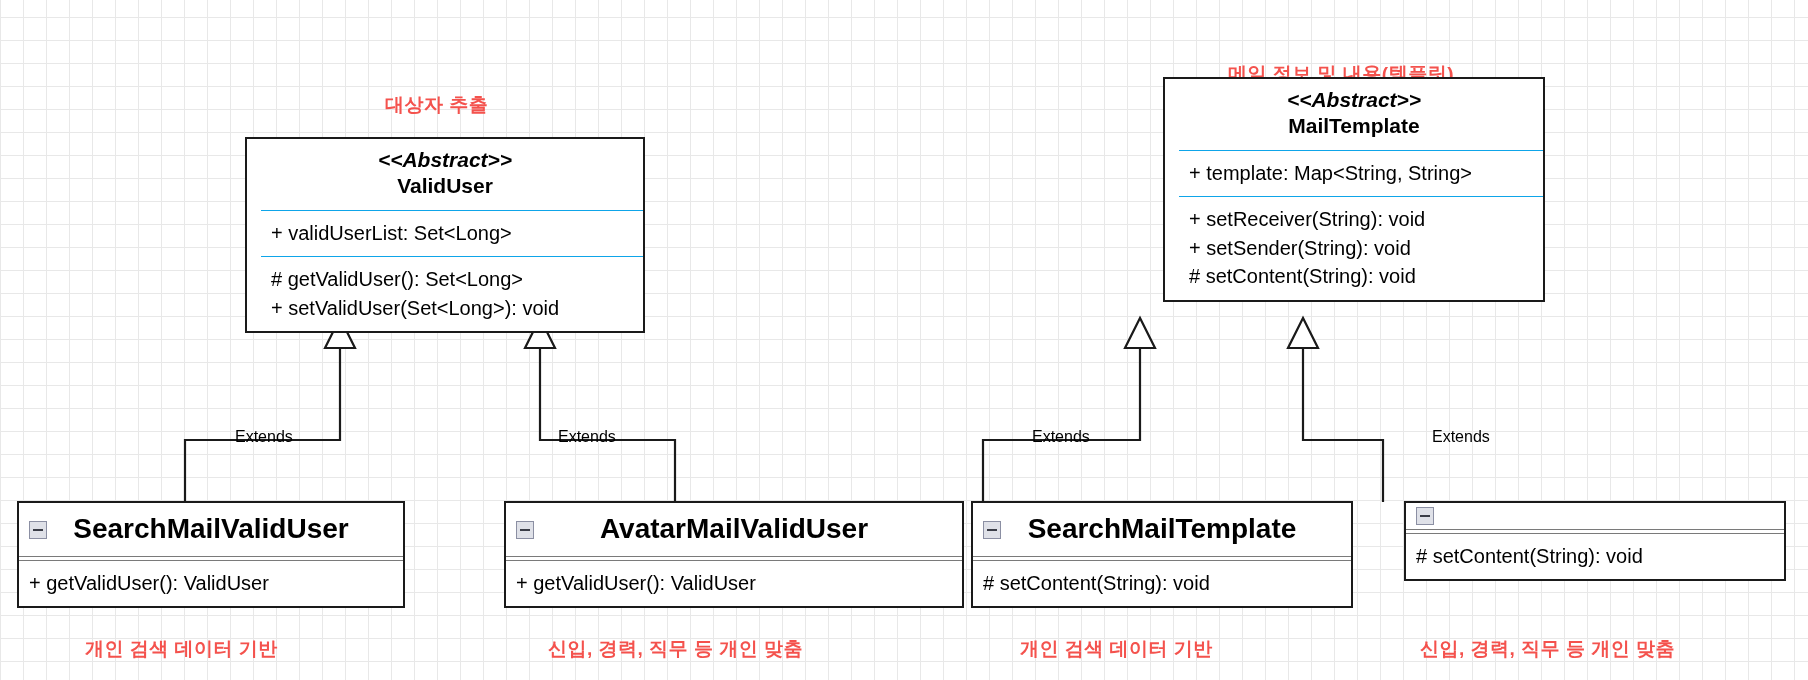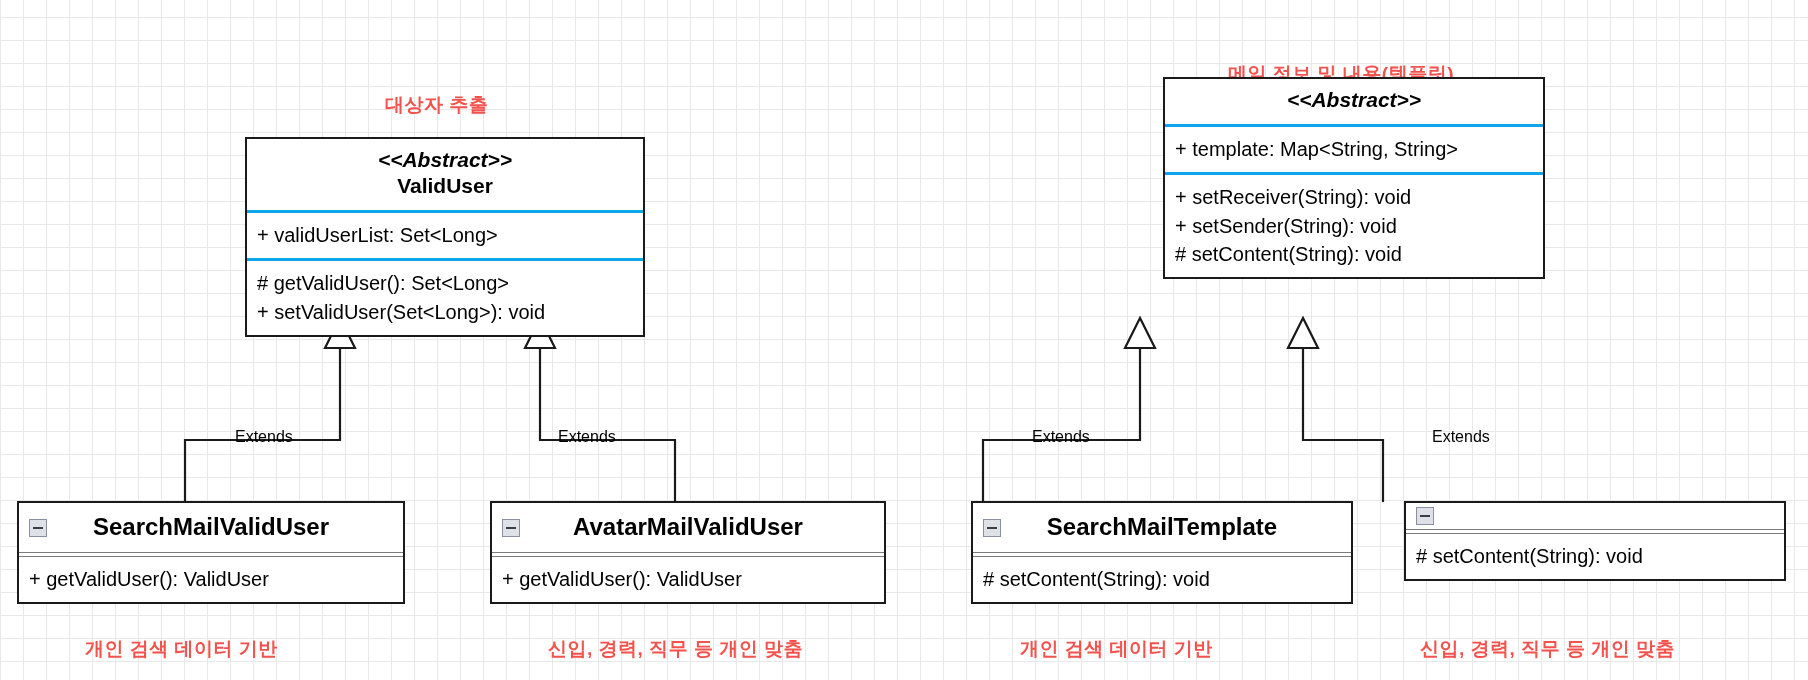--- a/index.html
+++ b/index.html
@@ -29,21 +29,22 @@
   .uml-class {
     position: absolute;
     background: #ffffff;
     border: 2px solid #1a1a1a;
     box-sizing: border-box;
   }
   .uml-compartment {
     box-sizing: border-box;
   }
   .uml-compartment + .uml-compartment {
-    border-top: 3px solid #0ea5e9;
+    border-top: 1px solid #0ea5e9;
+    margin-left: 14px;
   }
   .uml-header {
     text-align: center;
     padding: 9px 8px 11px 8px;
   }
   .stereotype {
     font-size: 21px;
     font-style: italic;
     font-weight: bold;
     color: #000000;
@@ -90,21 +91,21 @@
   .collapse-icon::before {
     content: "";
     display: block;
     width: 10px;
     height: 2px;
     background: #3a3d47;
   }
   .sub-class-name {
     width: 100%;
     text-align: center;
-    font-size: 24px;
+    font-size: 28px;
     font-weight: bold;
     color: #000000;
   }
   .double-rule {
     border-top: 1px solid #7a7a7a;
     border-bottom: 1px solid #7a7a7a;
     height: 3px;
     box-sizing: content-box;
   }
 
@@ -186,20 +187,21 @@
     </div>
     <div class="uml-compartment uml-members">
       <div class="member-line"># getValidUser(): Set&lt;Long&gt;</div>
       <div class="member-line">+ setValidUser(Set&lt;Long&gt;): void</div>
     </div>
   </div>
 
   <div class="uml-class" style="left:1163px; top:77px; width:382px;">
     <div class="uml-compartment uml-header">
       <div class="stereotype">&lt;&lt;Abstract&gt;&gt;</div>
+      <div class="class-name">MailTemplate</div>
     </div>
     <div class="uml-compartment uml-members">
       <div class="member-line">+ template: Map&lt;String, String&gt;</div>
     </div>
     <div class="uml-compartment uml-members">
       <div class="member-line">+ setReceiver(String): void</div>
       <div class="member-line">+ setSender(String): void</div>
       <div class="member-line"># setContent(String): void</div>
     </div>
   </div>
@@ -208,21 +210,21 @@
     <div class="uml-compartment uml-subheader">
       <span class="collapse-icon"></span>
       <span class="sub-class-name">SearchMailValidUser</span>
     </div>
     <div class="double-rule"></div>
     <div class="uml-compartment uml-members" style="border-top:none;">
       <div class="member-line">+ getValidUser(): ValidUser</div>
     </div>
   </div>
 
-  <div class="uml-class" style="left:490px; top:501px; width:396px;">
+  <div class="uml-class" style="left:504px; top:501px; width:460px;">
     <div class="uml-compartment uml-subheader">
       <span class="collapse-icon"></span>
       <span class="sub-class-name">AvatarMailValidUser</span>
     </div>
     <div class="double-rule"></div>
     <div class="uml-compartment uml-members" style="border-top:none;">
       <div class="member-line">+ getValidUser(): ValidUser</div>
     </div>
   </div>
 

